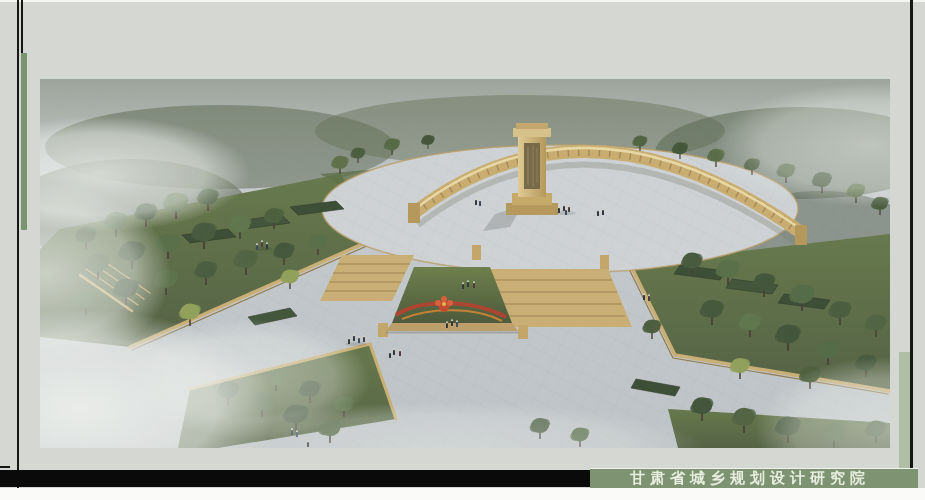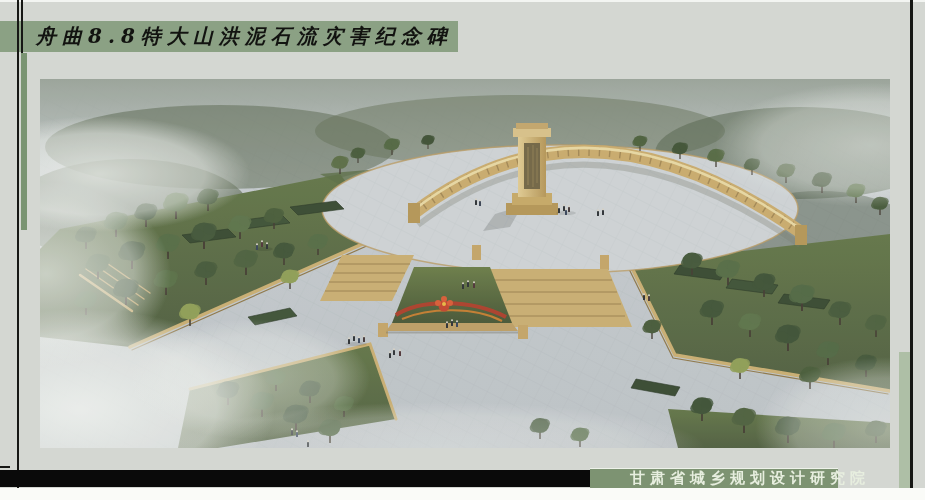--- a/index.html
+++ b/index.html
@@ -20,36 +20,33 @@
   #left-line2{left:21px;top:0;width:2px;height:57px;background:#161714;}
   #left-strip{left:21px;top:53px;width:6px;height:177px;background:var(--accent-strip,#7a9472);}
   #right-line{left:910px;top:0;width:3px;height:500px;background:#161714;}
   #right-strip{left:899px;top:352px;width:11px;height:136px;background:var(--right-strip,#aebfa6);}
 
   #render-frame{left:40px;top:79px;width:850px;height:369px;background:#b9bfba;}
   #render-frame svg{display:block;}
 
   #bl-notch{left:0;top:466px;width:10px;height:2px;background:#161714;}
   #bottom-black{left:0;top:470px;width:590px;height:17px;background:var(--band-black,#0a0a0a);}
-  #footer-band{left:590px;top:468px;width:248px;height:20px;background:var(--footer-band,#7d9372);
+  #footer-band{left:590px;top:468px;width:328px;height:20px;background:var(--footer-band,#7d9372);
     border-top:1px solid #eef2ea;box-sizing:border-box;}
   .footer-text{display:block;color:var(--footer-text,#e7eedf);font-weight:bold;font-size:15px;
     letter-spacing:5px;line-height:19px;padding-left:40px;white-space:nowrap;}
   #bottom-white{left:0;top:488px;width:925px;height:12px;background:#fafbf8;}
 </style>
 </head>
 <body>
 
 <div class="board">
 
   <div class="abs" id="top-white"></div>
 
-  <div class="abs" id="title-banner">
-    <span class="title-text">舟曲8.8特大山洪泥石流灾害纪念碑</span>
-  </div>
 
 
   <div class="abs" id="render-frame">
     <svg width="850" height="369" viewBox="0 0 850 369">
       <defs>
         <linearGradient id="paveG" x1="0" y1="0" x2="0" y2="1">
           <stop offset="0" stop-color="#c7ccd0"></stop>
             <stop offset="1" stop-color="#bcc1c6"></stop>
         </linearGradient>
         <linearGradient id="mistG" x1="0" y1="0" x2="0" y2="1">

